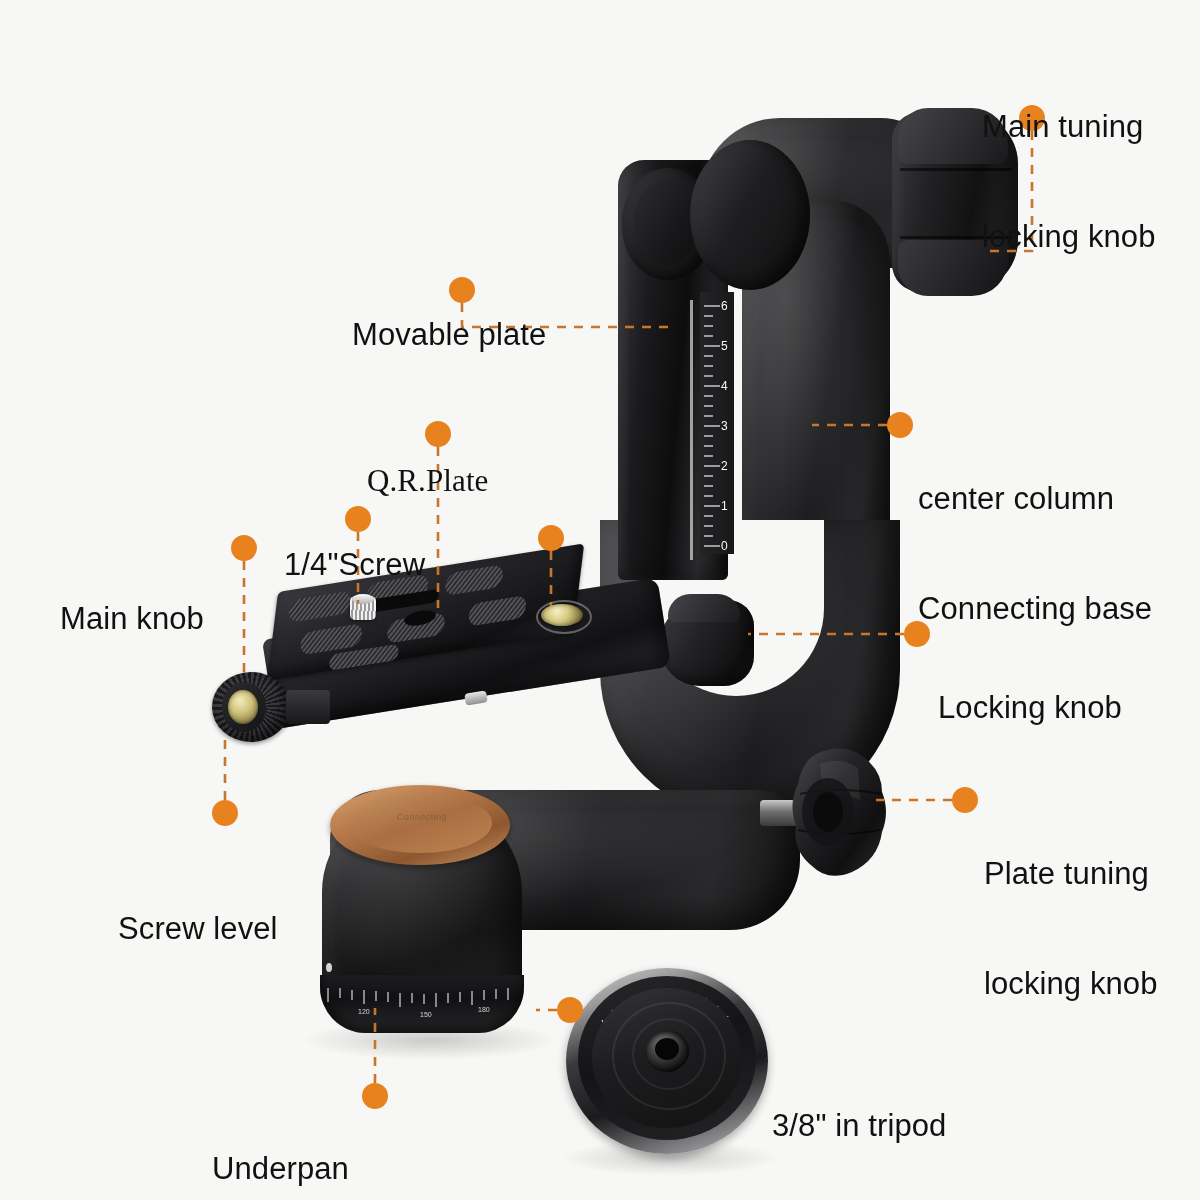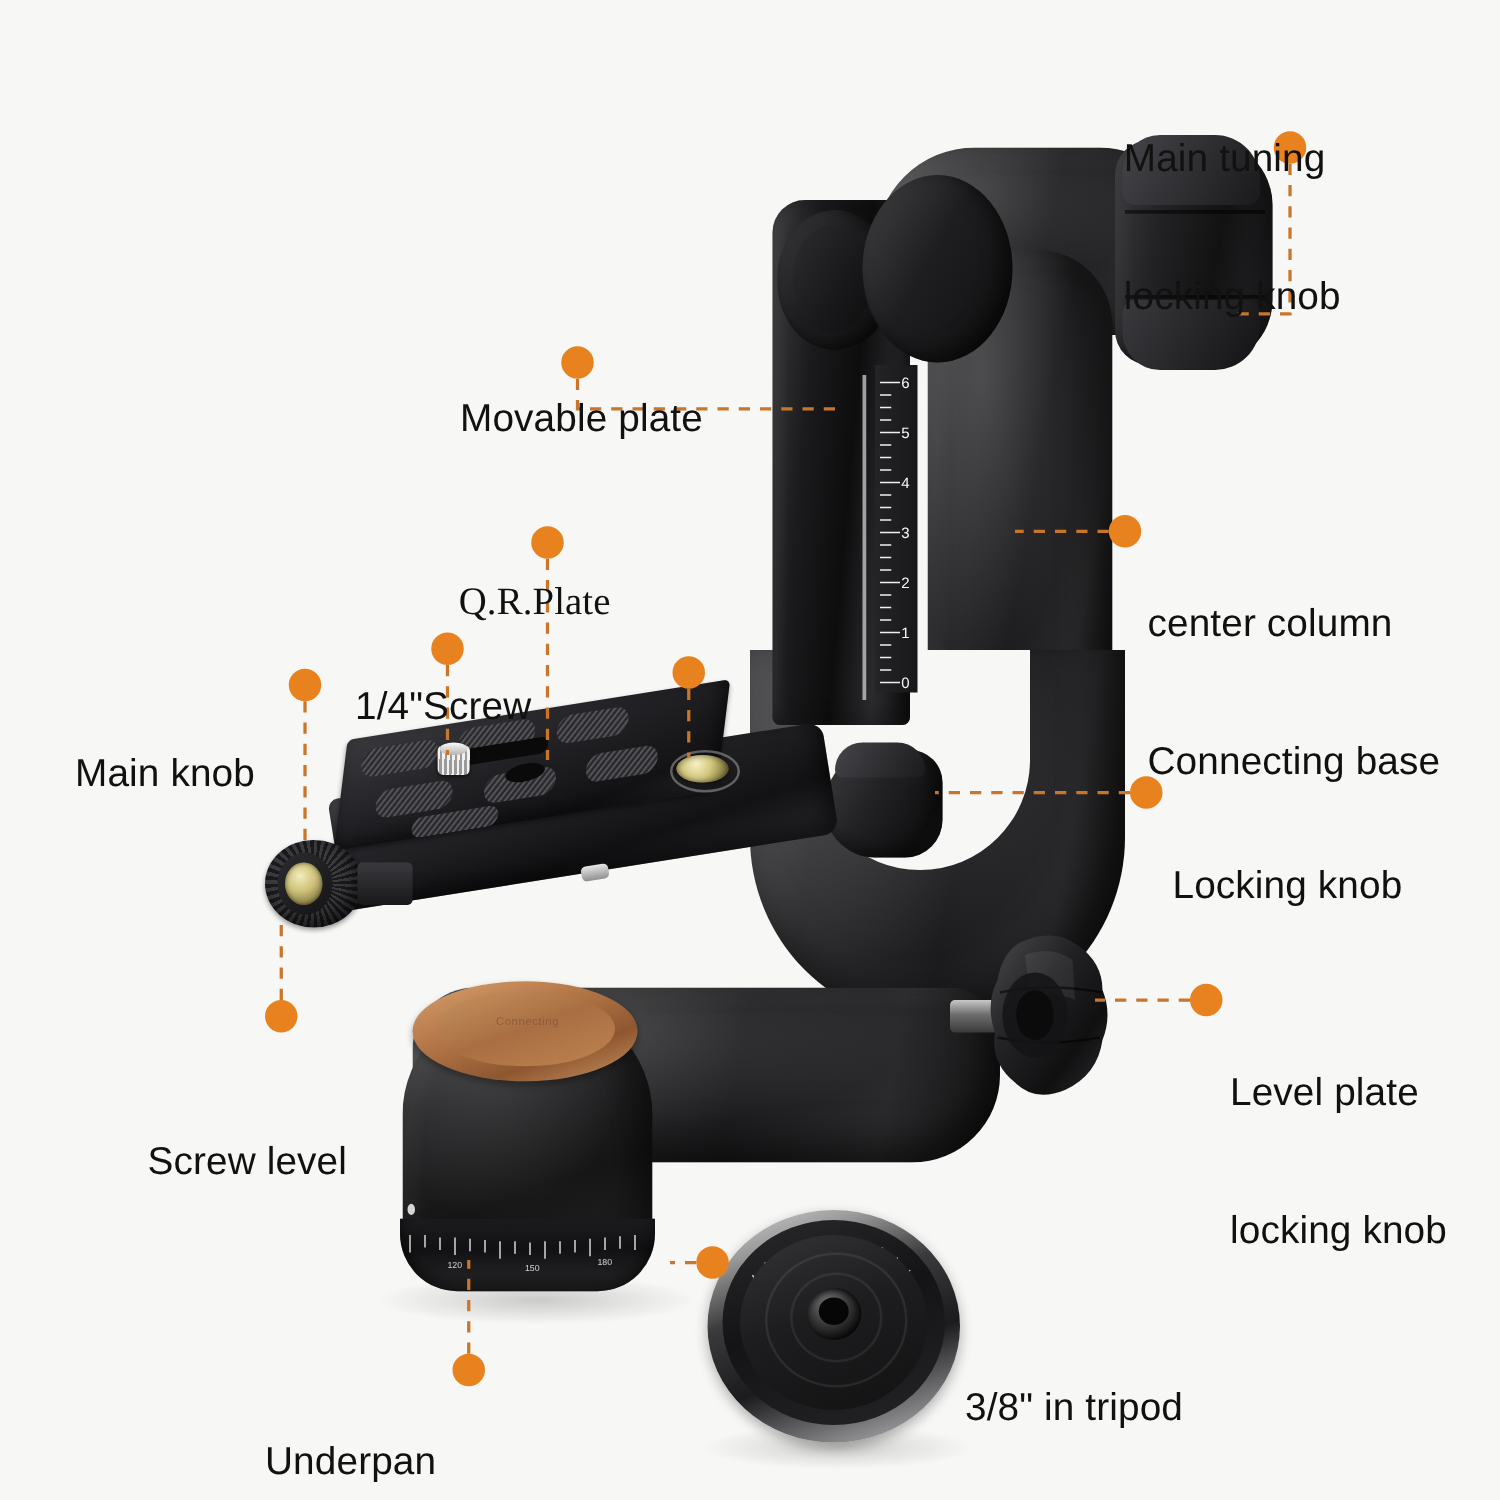--- a/index.html
+++ b/index.html
@@ -335,27 +335,27 @@
 
       <path d="M225 800 L225 736"></path>
 
       <path d="M375 1083 L375 1008"></path>
 
       <path d="M557 1010 L536 1010"></path>
     </g>
   </svg>
 
   <div class="dot" style="left:1019px;top:105px;width:26px;height:26px;"></div>
-  <div class="callout r" style="left:899px;top:36px;">
+  <div class="callout r" style="left:982px;top:36px;">
     <div>Main tuning</div>
     <div>locking knob</div>
   </div>
 
   <div class="dot" style="left:449px;top:277px;width:26px;height:26px;"></div>
-  <div class="callout l" style="left:368px;top:244px;text-align:center;">
+  <div class="callout l" style="left:352px;top:244px;text-align:center;">
     <div>Movable plate</div>
   </div>
 
   <div class="dot" style="left:887px;top:412px;width:26px;height:26px;"></div>
   <div class="callout r" style="left:918px;top:408px;">
     <div>center column</div>
     <div>Connecting base</div>
   </div>
 
   <div class="dot" style="left:425px;top:421px;width:26px;height:26px;"></div>
@@ -375,21 +375,21 @@
     <div>Main knob</div>
   </div>
 
   <div class="dot" style="left:904px;top:621px;width:26px;height:26px;"></div>
   <div class="callout r" style="left:938px;top:617px;">
     <div>Locking knob</div>
   </div>
 
   <div class="dot" style="left:952px;top:787px;width:26px;height:26px;"></div>
   <div class="callout r" style="left:984px;top:783px;">
-    <div>Level plate</div>
+    <div>Plate tuning</div>
     <div>locking knob</div>
   </div>
 
   <div class="dot" style="left:212px;top:800px;width:26px;height:26px;"></div>
   <div class="callout l" style="left:118px;top:838px;">
     <div>Screw level</div>
   </div>
 
   <div class="dot" style="left:362px;top:1083px;width:26px;height:26px;"></div>
   <div class="callout l" style="left:212px;top:1078px;">

